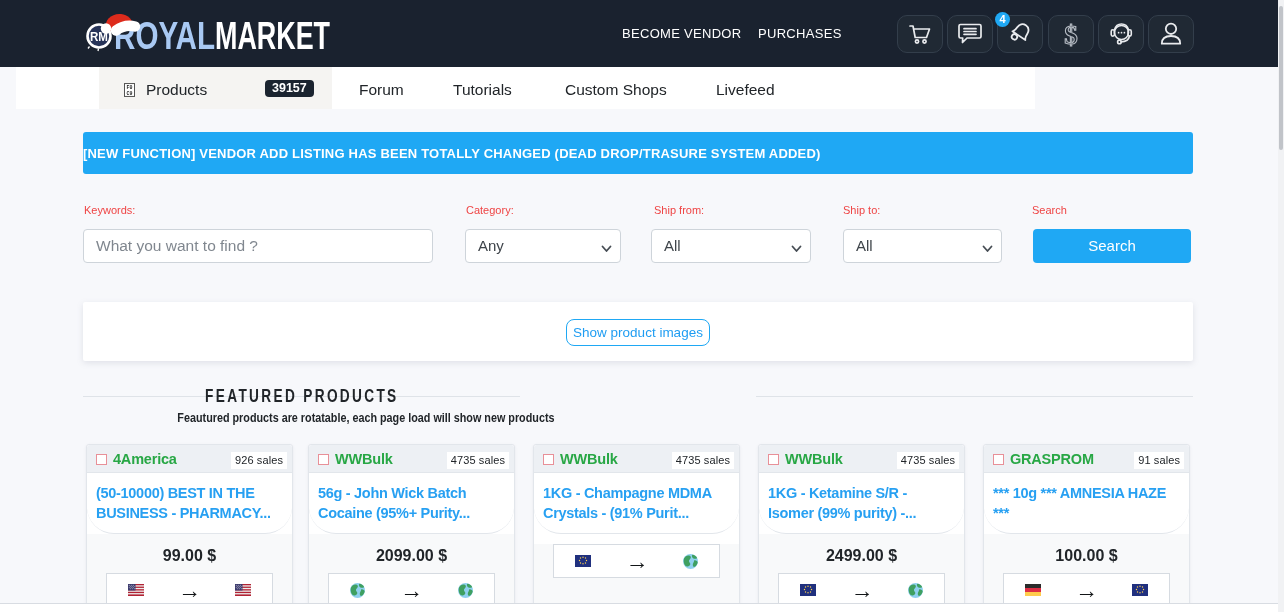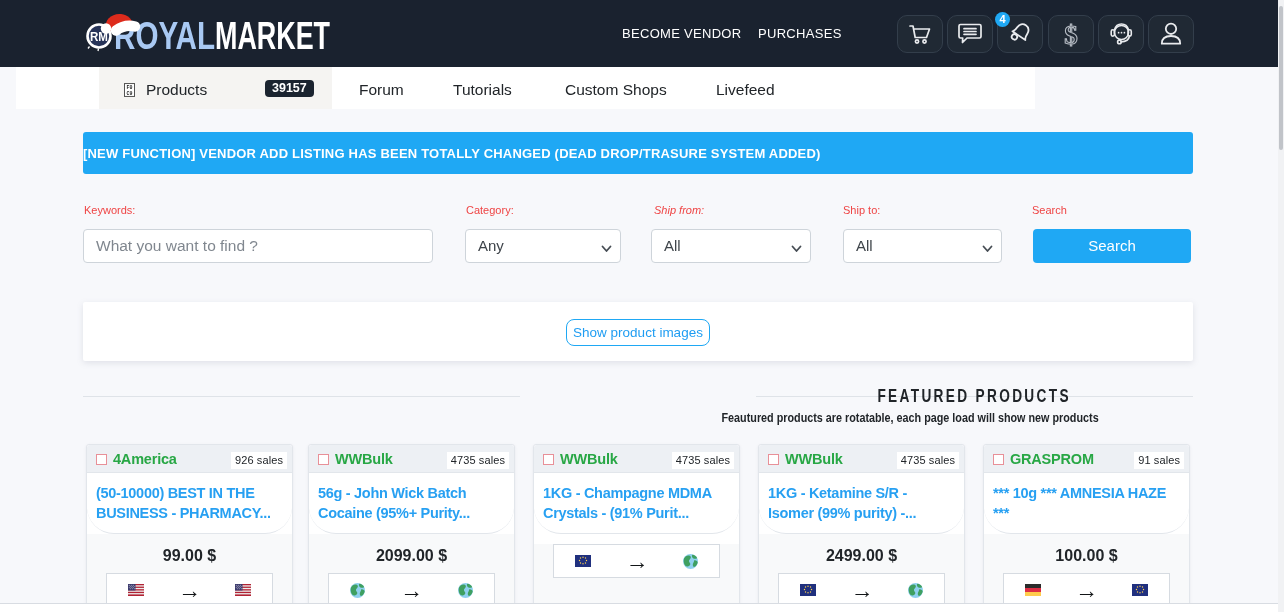--- a/index.html
+++ b/index.html
@@ -26,21 +26,21 @@
 .slabel { position:absolute; top:204px; font-size:11px; color:#ef4444; }
 .sinput { position:absolute; top:229px; height:34px; background:#fff; border:1px solid #ced4da; border-radius:4px; font-size:15px; color:#495057; }
 .sel { padding-left:12px; line-height:32px; color:#3e444a; }
 #searchbtn { position:absolute; left:1033px; top:229px; width:158px; height:34px; background:#1fa8f4; border-radius:4px; color:#fff; font-size:15px; text-align:center; line-height:34px; }
 
 
 #imgpanel { position:absolute; left:83px; top:302px; width:1110px; height:59px; background:#fff; border-radius:2px; box-shadow:0 2px 6px rgba(120,130,150,.18); }
 #showbtn { position:absolute; left:483px; top:17px; width:144px; height:27px; border:1px solid #1fa8f4; border-radius:8px; color:#1f9df2; font-size:13.5px; text-align:center; line-height:25px; background:#fff; }
 
 
-#feat { position:absolute; left:83px; top:386px; width:1110px; text-align:right; }
+#feat { position:absolute; left:83px; top:386px; width:1110px; text-align:left; }
 .fline { position:absolute; top:10px; height:1px; background:#dfe3e8; }
 #feath { font-size:17.5px; font-weight:bold; letter-spacing:3px; color:#212529; transform:scaleX(.78); }
 #featsub { margin-top:3px; font-size:13px; font-weight:600; color:#212529; transform:scaleX(.83); }
 
 
 .card { position:absolute; top:444px; width:207px; height:200px; background:#fff; border:1px solid #e2e6eb; border-radius:3px; box-shadow:0 1px 3px rgba(120,130,150,.12); }
 .chead { position:relative; height:28px; background:#edf0f4; border-bottom:1px solid #e2e6eb; border-radius:3px 3px 0 0; }
 .cbox { position:absolute; left:9px; top:9px; width:11px; height:11px; border:1.5px solid #e89098; background:#fff; }
 .vendor { position:absolute; left:26px; top:6px; font-size:14.5px; font-weight:bold; color:#28a745; letter-spacing:-.2px; }
 .chip { position:absolute; right:5px; top:7px; background:#fff; font-size:11px; color:#212529; padding:2px 4px 3px; letter-spacing:.1px; }
@@ -144,21 +144,21 @@
   <div class="navlink" style="left:343px;">Forum</div>
   <div class="navlink" style="left:437px;">Tutorials</div>
   <div class="navlink" style="left:549px;">Custom Shops</div>
   <div class="navlink" style="left:700px;">Livefeed</div>
 </div>
 
 <div id="banner">[NEW FUNCTION] VENDOR ADD LISTING HAS BEEN TOTALLY CHANGED (DEAD DROP/TRASURE SYSTEM ADDED)</div>
 
 <div class="slabel" style="left:84px;">Keywords:</div>
 <div class="slabel" style="left:466px;">Category:</div>
-<div class="slabel" style="left:654px;font-style:italic;">Ship from:</div>
+<div class="slabel" style="left:654px;">Ship from:</div>
 <div class="slabel" style="left:843px;">Ship to:</div>
 <div class="slabel" style="left:1032px;">Search</div>
 
 <div class="sinput" style="left:83px; width:350px; padding-left:12px; line-height:32px; color:#80878f; font-size:15.5px;">What you want to find ?</div>
 <div class="sinput sel" style="left:465px; width:156px;">Any<svg class="abs" style="right:8px; top:15px;" width="11" height="8" viewBox="0 0 11 8" fill="none" stroke="#464d54" stroke-width="1.8" stroke-linecap="round" stroke-linejoin="round">
       <path d="M1.5 1.5 L5.5 6 L9.5 1.5"></path>
     </svg></div>
 <div class="sinput sel" style="left:651px; width:160px;">All<svg class="abs" style="right:8px; top:15px;" width="11" height="8" viewBox="0 0 11 8" fill="none" stroke="#464d54" stroke-width="1.8" stroke-linecap="round" stroke-linejoin="round">
       <path d="M1.5 1.5 L5.5 6 L9.5 1.5"></path>
     </svg></div>

